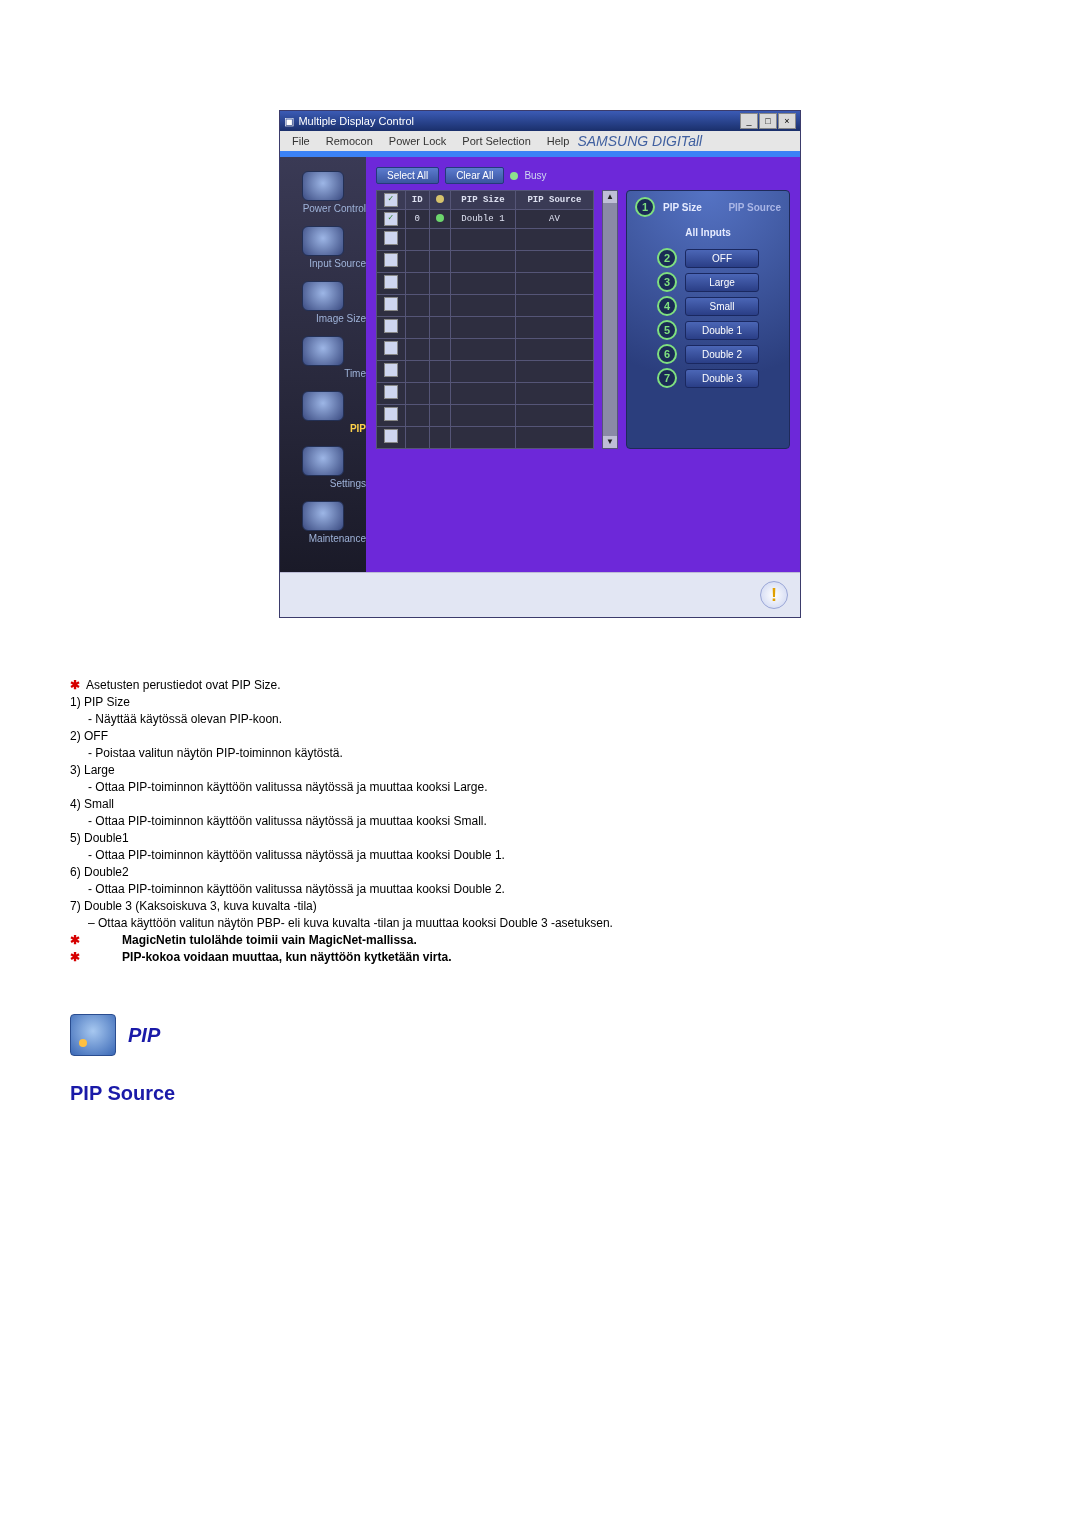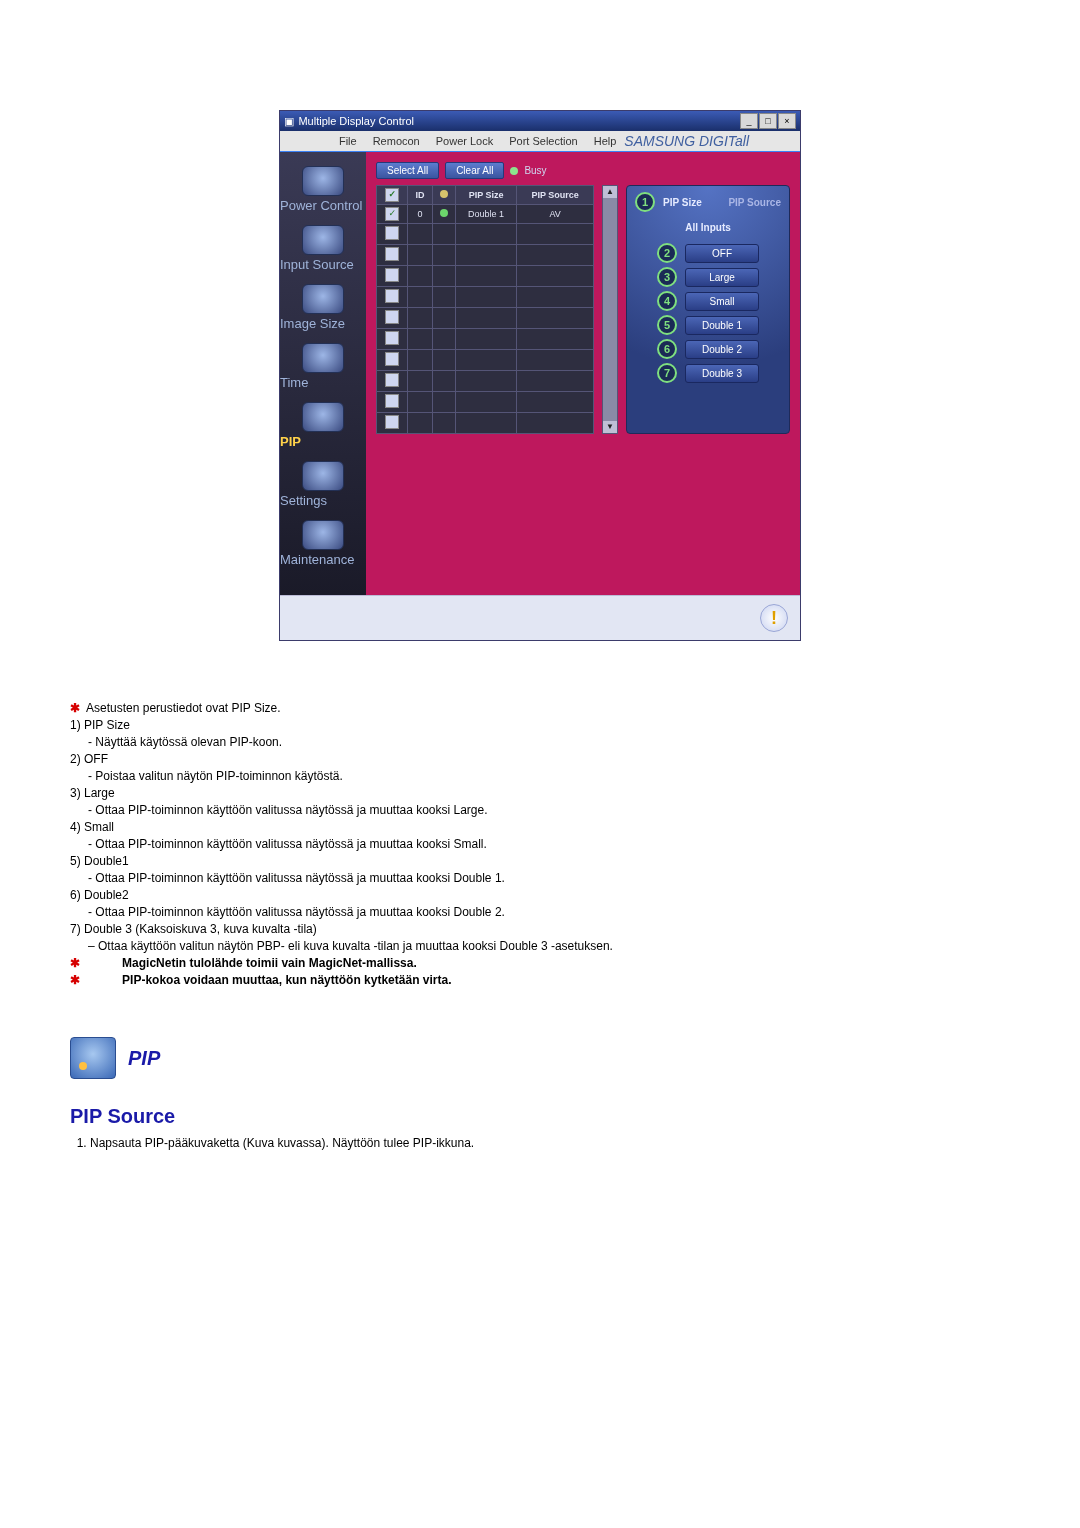--- a/index.html
+++ b/index.html
@@ -37,58 +37,58 @@
     background: #d9d9d9; color:#000;
     font-size: 9px; line-height:14px; text-align:center;
     border:1px solid #888;
   }
   .menubar {
     display: flex; align-items:center;
     background: #e6e6e6;
     font-size: 11px;
     color: #333;
     padding: 2px 4px;
-    border-bottom:1px solid #3b82f6;
-    justify-content: center;
+    border-bottom:6px solid #3b82f6;
+    justify-content: flex-start;
   }
   .menubar .menus { display:flex; }
   .menubar .menus span { padding: 2px 8px; }
   .brand { font-style: italic; font-size:14px; color:#4060a0; }
 
   .app-body {
     display: flex;
     background: #2a2a33;
   }
   
   .sidebar {
     width: 86px;
     background: linear-gradient(#3a3a55, #1a1a28);
     padding: 10px 0 20px 0;
     display: flex; flex-direction: column; align-items:center;
   }
   .side-item {
     width: 100%;
-    text-align:left;
+    text-align:right;
     padding: 4px 0 8px 0;
-    font-size: 13px;
+    font-size: 10px;
     color: #9fb3d9;
   }
   .side-item .ico {
     width: 40px; height: 28px;
     margin: 0 auto 2px auto;
     background: radial-gradient(circle at 50% 40%, #9db6e6, #3a4a80);
     border-radius: 6px;
     border:1px solid #233055;
   }
   .side-item.active .lbl { color: #ffd24a; font-weight:bold; }
 
   
   .main {
     flex: 1;
-    background: #be185d;
+    background: #6d28d9;
     padding: 10px 10px 20px 10px;
     position: relative;
   }
   .toolbar { display:flex; align-items:center; gap:6px; margin-bottom:6px; }
   .tb-btn {
     background: linear-gradient(#5c7ccf,#3a55a0);
     color:#fff;
     font-size:10px;
     padding:2px 10px;
     border:1px solid #25397a;
@@ -104,20 +104,21 @@
     font-size:9px;
     color:#dfe2f2;
     background:#2e2e40;
     flex: 0 0 218px;
   }
   .tbl th, .tbl td {
     border:1px solid #555577;
     padding:2px 4px;
     text-align:center;
     height:14px;
+    font-family:Liberation Mono, monospace;
   }
   .tbl th { background:#3a3a55; }
   .tbl .chk { width:12px;height:12px;border:1px solid #888;display:inline-block;background:#cfd6f0; }
   .tbl .chk.on::after { content:"✓";font-size:9px;color:#2a7a2a;display:block;line-height:10px; }
   .tbl .dot { width:8px;height:8px;border-radius:50%;display:inline-block; }
   .tbl .dot.green { background:#6cd66c; }
   .tbl .dot.gold { background:#d6c36c; }
   .scrollbar {
     width:14px;
     background:#8a8aa6;
@@ -448,17 +449,14 @@
 
   <div class="section-hdr">
     <div class="bigico">
         <div class="dot"></div>
       </div>
     <h2>PIP</h2>
   </div>
 
   <h3 class="pip-source">PIP Source</h3>
 
-  <ol class="numlist">
-    <li>Napsauta PIP-pääkuvaketta (Kuva kuvassa). Näyttöön tulee PIP-ikkuna.</li>
-  </ol>
 
 </div>
 
 </body></html>

